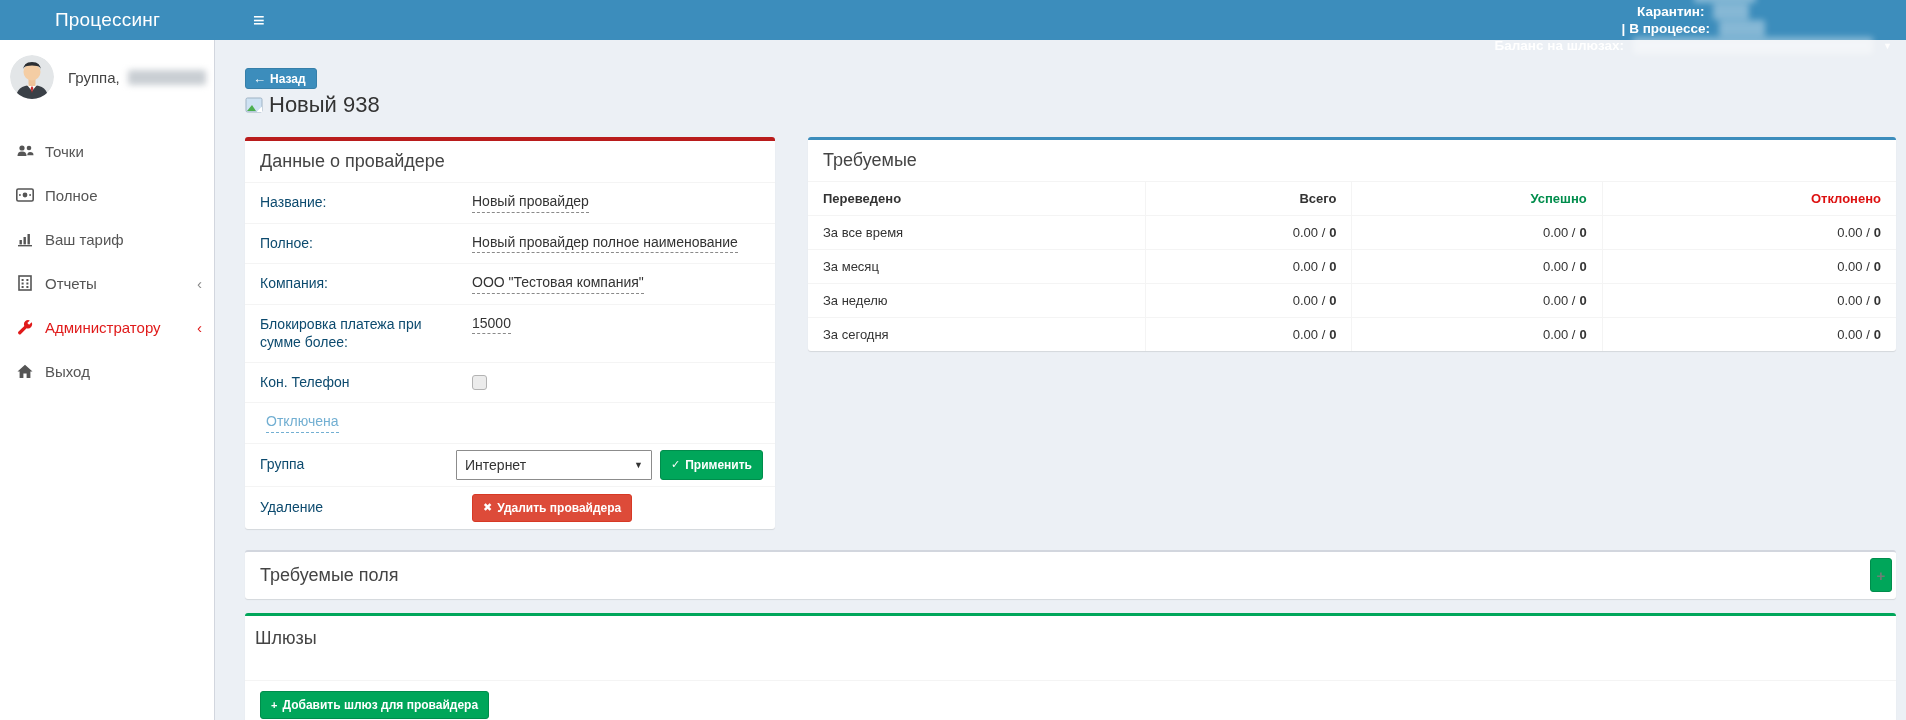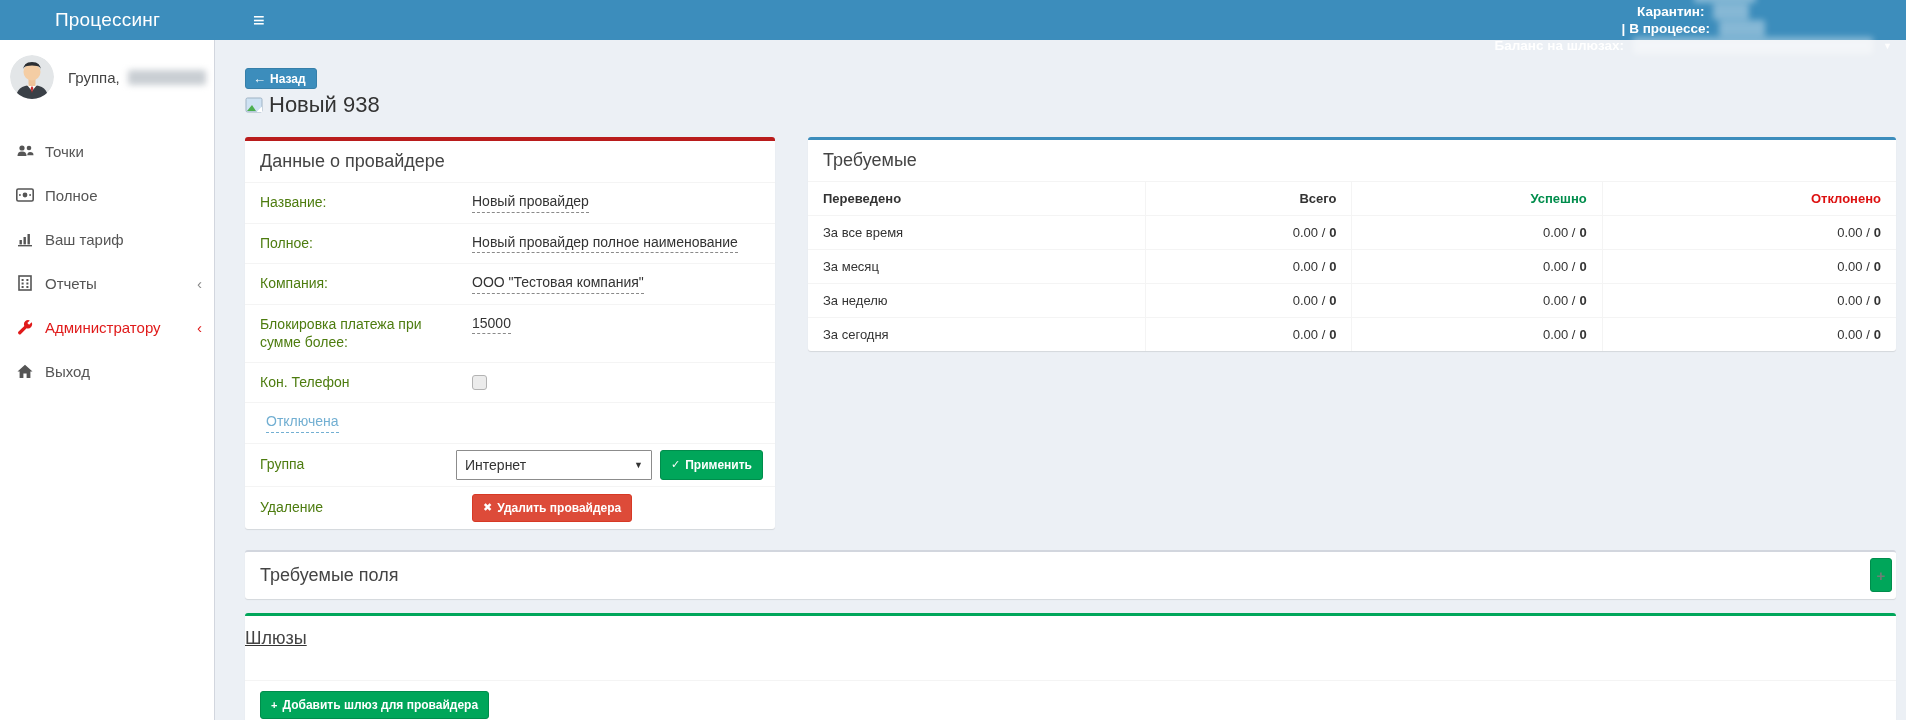--- a/index.html
+++ b/index.html
@@ -63,21 +63,21 @@
   .panels-row { display:flex; margin-top:19px; align-items:flex-start; }
 
   .box { background:#fff; border-radius:3px; box-shadow:0 1px 1px rgba(0,0,0,.1); }
   .box-header { padding:10px 15px; border-bottom:1px solid #f4f4f4; }
   .box-title { font-size:18px; color:#444; font-weight:400; }
 
   
   .provider-box { width:530px; border-top:4px solid #b91c1c; }
   .prow { display:flex; border-bottom:1px solid #f4f4f4; }
   .prow:last-child { border-bottom:none; }
-  .plabel { width:225px; padding:10px 12px 10px 15px; color:#4d7c0f; line-height:1.35; }
+  .plabel { width:225px; padding:10px 12px 10px 15px; color:#0c4a6e; line-height:1.35; }
   .pvalue { flex:1; padding:10px 12px 10px 2px; display:flex; align-items:flex-start; }
   .editable { border-bottom:1px dashed #8a8a8a; color:#333; cursor:pointer; line-height:1.25; padding-bottom:1px; }
   .editable.link { color:#72afd2; border-bottom-color:#72afd2;margin-left:19px; }
   .checkbox { width:15px; height:15px; border:1px solid #b3b3b3; border-radius:3px; background:#ececec; margin-top:2px; cursor:pointer; }
   .fselect {
     width:196px; height:30px; border:1px solid #8c8c8c; border-radius:1px; background:#fff;
     display:flex; align-items:center; justify-content:space-between; padding:0 8px; font-size:14px; cursor:pointer;
   }
   .fselect .caret { font-size:9px; color:#333; }
   .btn-success { background:#00a65a; border-color:#008d4c; color:#fff; font-size:12px; font-weight:600; padding:6px 10px; }
@@ -106,21 +106,21 @@
   .required-box .box-header { border-bottom:none; padding:13px 15px; }
   .btn-plus {
     position:absolute; right:4px; top:50%; transform:translateY(-50%);
     width:22px; height:34px; background:#00a65a; border:1px solid #008d4c; border-radius:3px;
     display:flex; align-items:center; justify-content:center;
     color:#6d7f76; font-size:15px; font-weight:700; cursor:pointer;
   }
 
   
   .gateways-box { margin-top:14px; border-top:3px solid #00a65a; }
-  .gateways-box .box-header { border-bottom:none; padding:12px 0;text-decoration:underline; }
+  .gateways-box .box-header { border-bottom:none; padding:12px 10px; }
   .gw-body { height:20px; border-bottom:1px solid #f4f4f4; }
   .gw-footer { padding:10px 15px 12px 15px; }
 </style>
 </head>
 <body>
 
 <div class="topbar">
   <div class="brand">Процессинг</div>
   <div class="hamburger">≡</div>
   <div class="topstats">

